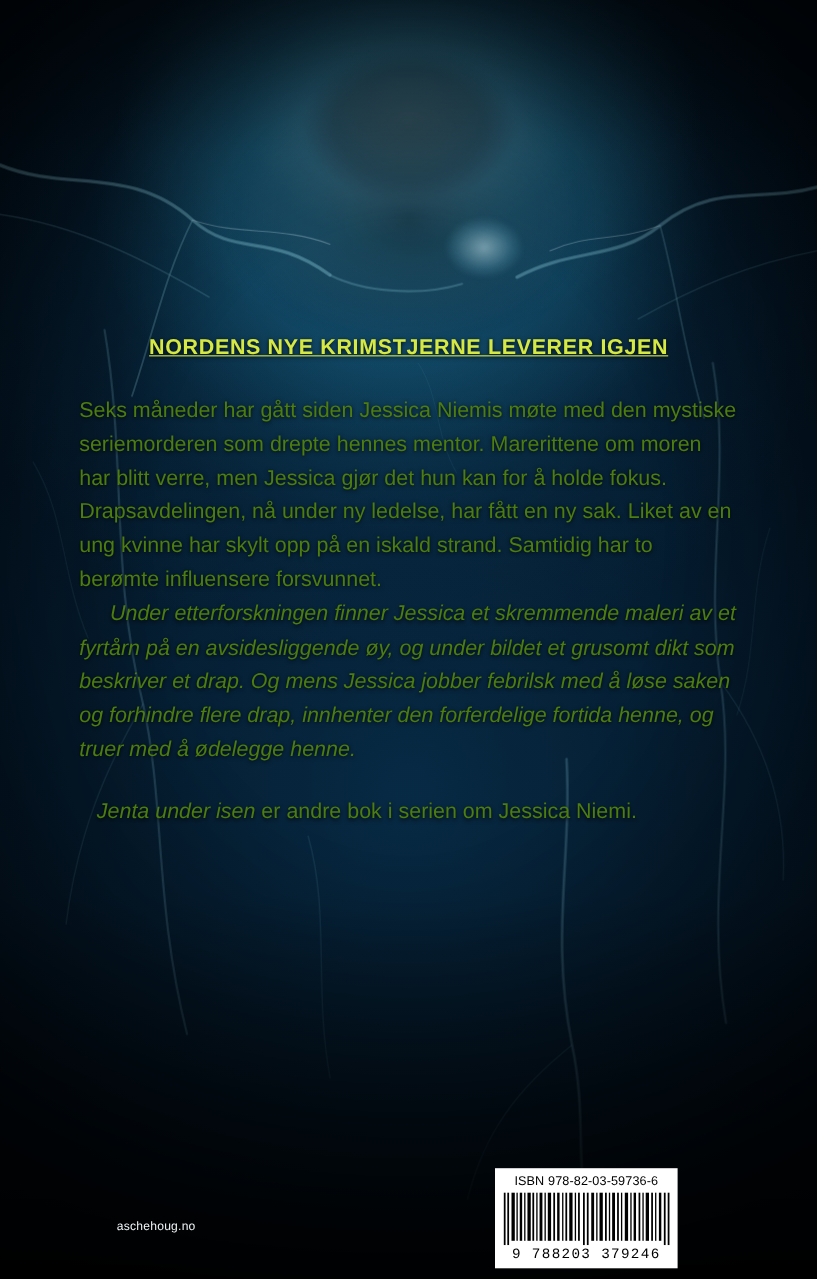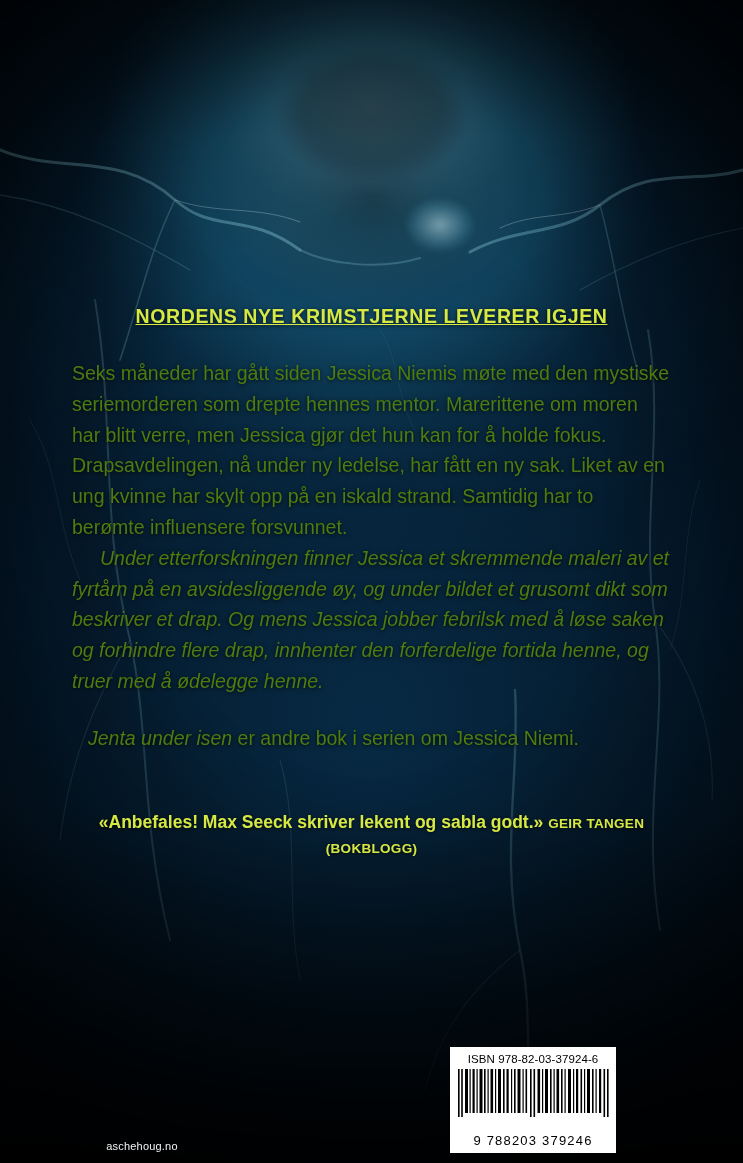--- a/index.html
+++ b/index.html
@@ -120,21 +120,21 @@
   
   .footer {
     position: absolute;
     left: 0; right: 0;
     bottom: 0;
     height: 120px;
   }
   .pub {
     position: absolute;
     left: 72px;
-    bottom: 1px;
+    bottom: 32px;
     width: 140px;
     text-align: center;
     color: #ffffff;
   }
   .pub-url {
     font-size: 11px;
     letter-spacing: 0.2px;
     margin-bottom: 10px;
     color: #f0f4f7;
   }
@@ -163,25 +163,25 @@
     letter-spacing: 0.1px;
     margin-bottom: 4px;
     font-family: "Liberation Sans", sans-serif;
   }
   .barcode {
     height: 48px;
     width: 100%;
     display: block;
   }
   .isbn-digits {
-    font-family: Liberation Sans, sans-serif;
+    font-family: Liberation Mono, monospace;
     font-size: 13px;
     letter-spacing: 1.2px;
     text-align: center;
-    margin-top: 16px;
+    margin-top: 1px;
   }
 </style>
 </head>
 <body>
 
 <div class="cover">
 
   <div class="bg-base"></div>
   <div class="bg-figure"></div>
   <div class="bg-figure-hand"></div>
@@ -221,36 +221,32 @@
 
     <div class="tagline">NORDENS NYE KRIMSTJERNE LEVERER IGJEN</div>
 
     <div class="blurb">
       <p>Seks måneder har gått siden Jessica Niemis møte med den mystiske seriemorderen som drepte hennes mentor. Marerittene om moren har blitt verre, men Jessica gjør det hun kan for å holde fokus. Drapsavdelingen, nå under ny ledelse, har fått en ny sak. Liket av en ung kvinne har skylt opp på en iskald strand. Samtidig har to berømte influensere forsvunnet.</p>
       <p class="indent">Under etterforskningen finner Jessica et skremmende maleri av et fyrtårn på en avsidesliggende øy, og under bildet et grusomt dikt som beskriver et drap. Og mens Jessica jobber febrilsk med å løse saken og forhindre flere drap, innhenter den forferdelige fortida henne, og truer med å ødelegge henne.</p>
       <p class="series"><em>Jenta under isen</em><span> er andre bok i serien om Jessica Niemi.</span></p>
     </div>
 
     <div class="quotes">
-      <div class="quote">
-        <span>«Anbefales! Max Seeck skriver lekent og sabla godt.»</span>
-        <span class="src">GEIR TANGEN (BOKBLOGG)</span>
-      </div>
     </div>
 
   </div>
 
   <div class="footer">
 
     <div class="pub">
       <div class="pub-url">aschehoug.no</div>
     </div>
 
     <div class="isbn-box">
-      <div class="isbn-text">ISBN 978-82-03-37924-6</div>
+      <div class="isbn-text">ISBN 978-82-03-59736-6</div>
       <svg class="barcode" viewBox="0 0 154 48" preserveAspectRatio="none" xmlns="http://www.w3.org/2000/svg">
         <rect x="0" y="0" width="154" height="48" fill="#ffffff"></rect>
         <g fill="#000000">
           <rect x="2" y="0" width="1.6" height="48"></rect>
           <rect x="5.2" y="0" width="1.6" height="48"></rect>
           <rect x="9" y="0" width="3" height="44"></rect>
           <rect x="13.5" y="0" width="1.2" height="44"></rect>
           <rect x="16.5" y="0" width="2.2" height="44"></rect>
           <rect x="20.5" y="0" width="1.2" height="44"></rect>
           <rect x="23.5" y="0" width="3" height="44"></rect>

